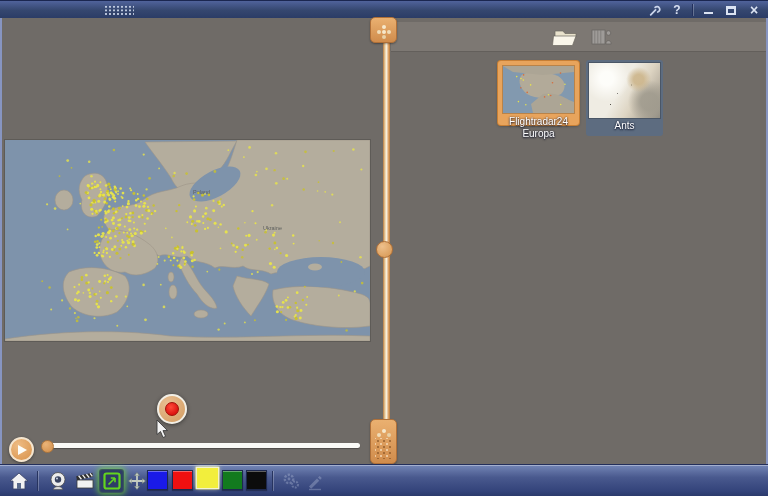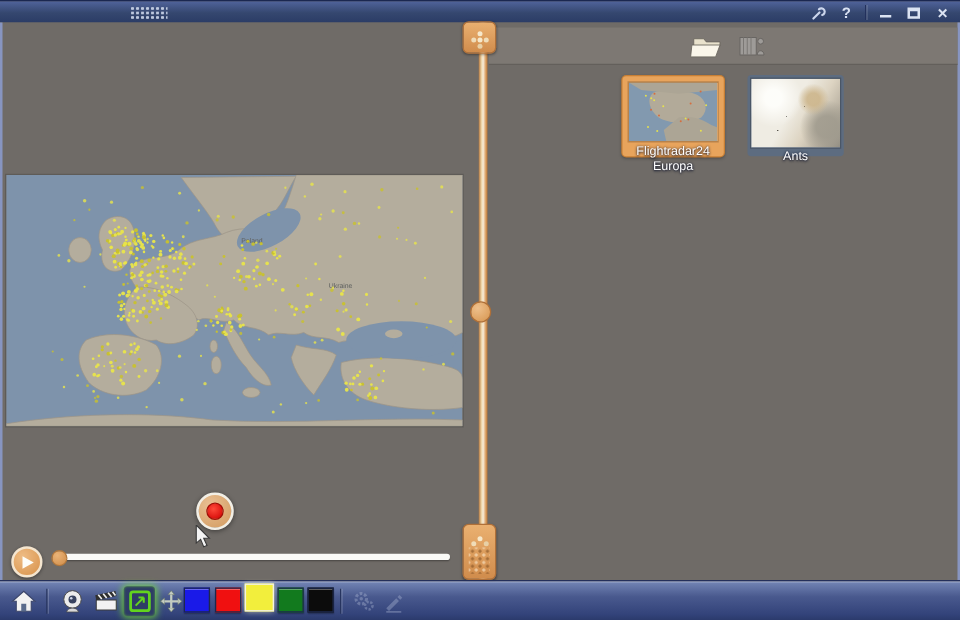--- a/index.html
+++ b/index.html
@@ -84,21 +84,21 @@
   .cursor { position:absolute; left:156px; top:420px; pointer-events:none; }
 
   
   .tile { position:absolute; border-radius:3px; cursor:pointer; text-align:center; }
   .tile-img { position:absolute; overflow:hidden; box-shadow:0 0 0 1px rgba(0,0,0,.2); }
   .tile-label { position:absolute; left:2px; right:2px; color:#fff; font-size:10px; line-height:12px;
     text-shadow:0 1px 2px rgba(10,16,40,.9), 0 0 2px rgba(10,16,40,.7); }
   .tile-1 { left:498px; top:61px; width:81px; height:64px;padding-left:38px; }
   .tile-1 .tile-img { left:5px; top:5px; width:71px; height:47px; }
   .tile-1 .tile-label { top:55px; }
-  .tile-2 { left:598px; top:60px; width:77px; height:65px; }
+  .tile-2 { left:586px; top:60px; width:77px; height:76px; }
   .tile-2 .tile-img { left:3px; top:3px; width:71px; height:55px; }
   .tile-2 .tile-label { top:60px; }
   .ants-photo { width:100%; height:100%;
     background:
       radial-gradient(circle at 70% 30%, rgba(205,182,140,.9) 8%, transparent 20%),
       radial-gradient(circle at 85% 70%, rgba(160,155,142,.9) 12%, transparent 30%),
       radial-gradient(circle at 25% 28%, rgba(255,255,252,.9) 10%, transparent 35%),
       radial-gradient(1px 1px at 40% 55%, #55524a 40%, transparent 60%),
       radial-gradient(1px 1px at 60% 40%, #55524a 40%, transparent 60%),
       radial-gradient(1px 1px at 30% 75%, #55524a 40%, transparent 60%),

